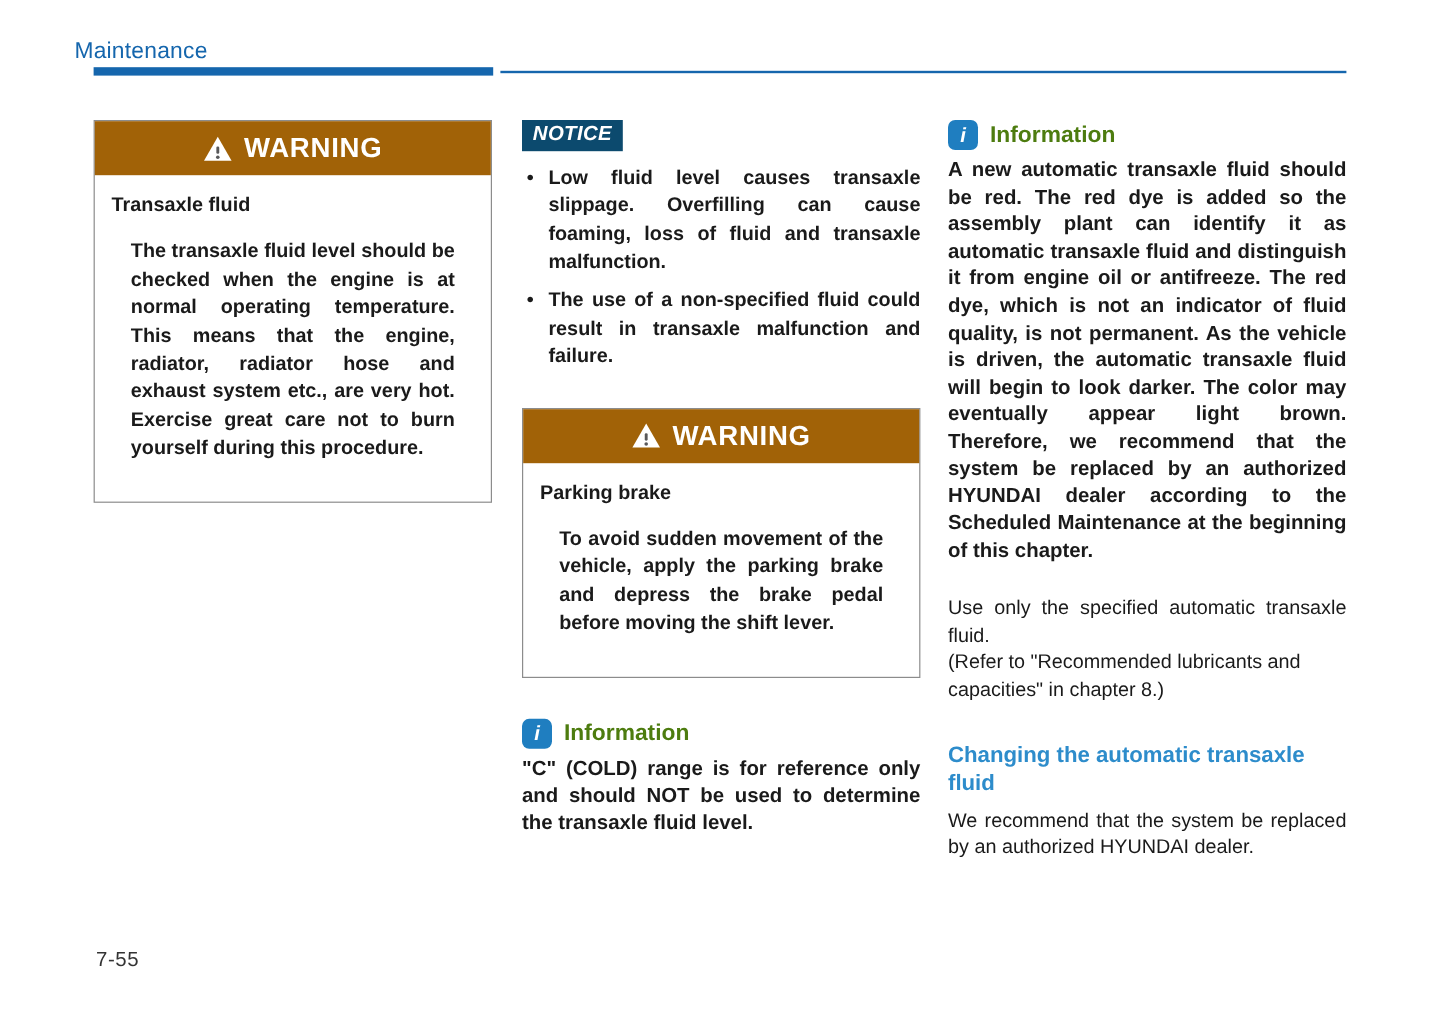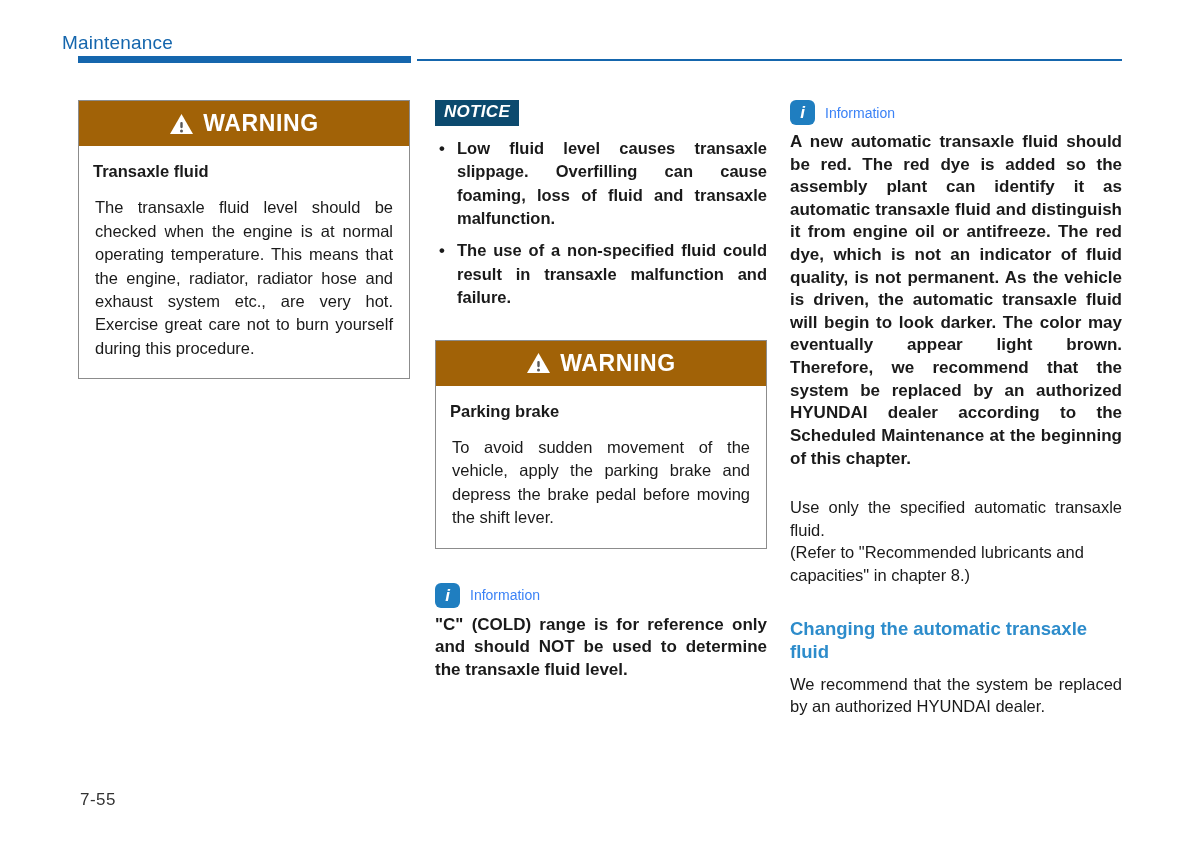--- a/index.html
+++ b/index.html
@@ -98,23 +98,23 @@
   }
   .warn-sub {
     font-size: 16.5px;
     font-weight: bold;
     line-height: 1.35;
     margin: 0 0 14px 0;
     text-align: left;
   }
   .warn-text {
     font-size: 16.5px;
-    font-weight: normal;
+    font-weight: bold;
     line-height: 1.42;
-    margin: 2px;
+    margin: 16px;
     text-align: justify;
     text-justify: inter-word;
     hyphens: manual;
   }
 
   
   .notice-badge {
     display: inline-block;
     background: #0c4a6e;
     color: #ffffff;
@@ -165,23 +165,23 @@
     font-style: italic;
     font-weight: bold;
     font-size: 17px;
     display: flex;
     align-items: center;
     justify-content: center;
     line-height: 1;
     flex: 0 0 auto;
   }
   .info-title {
-    font-size: 14px;
-    font-weight: normal;
-    color: #3b82f6;
+    font-size: 19px;
+    font-weight: bold;
+    color: #4d7c0f;
     line-height: 1;
   }
   .info-text {
     font-family: Liberation Sans, sans-serif;
     font-size: 17px;
     font-weight: bold;
     line-height: 1.33;
     text-align: justify;
     text-justify: inter-word;
     margin: 0;

